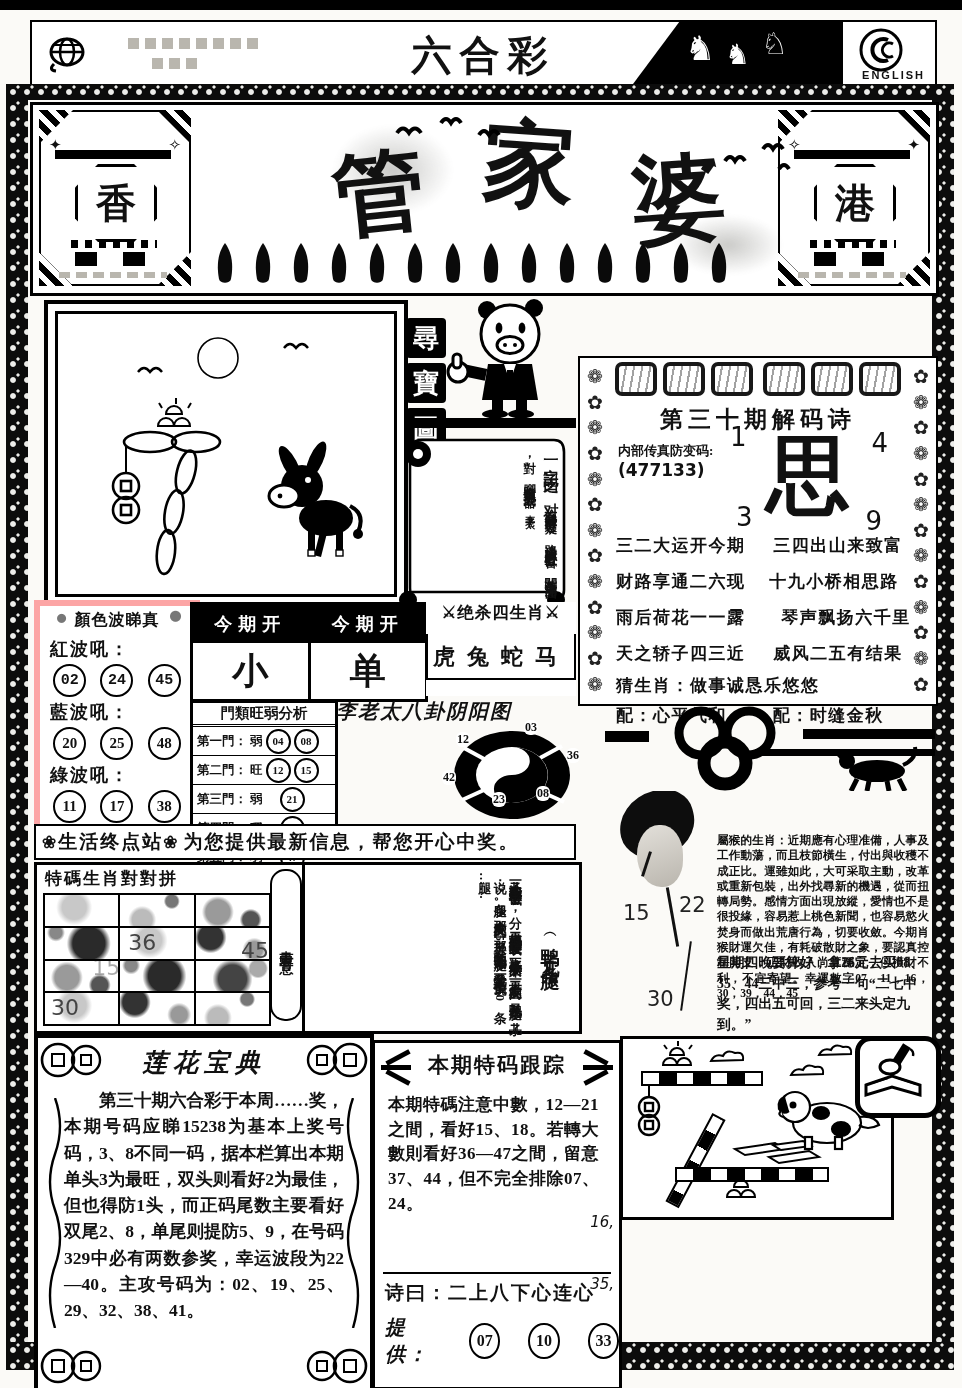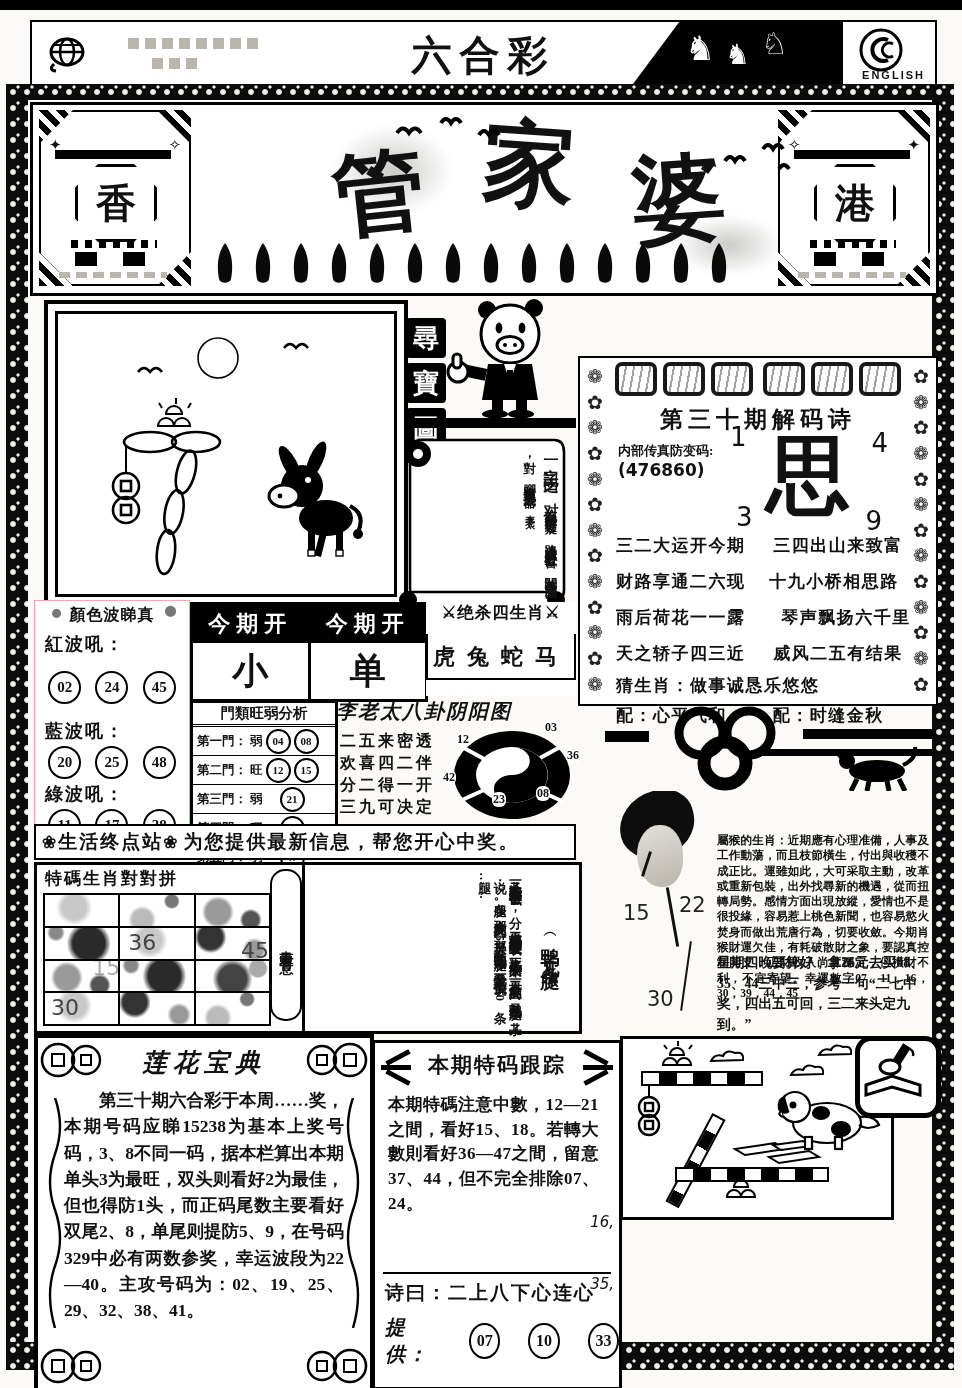--- a/index.html
+++ b/index.html
@@ -46,35 +46,35 @@
   #scrolltext .t{font-size:15px;letter-spacing:4px;margin-left:8px;}
   #scrolltext .sig{font-size:10px;margin-right:6px;}
   
   #decode{left:578px;top:356px;width:356px;height:346px;border:2px solid #000;background:#fff;}
   .flowercol{top:6px;bottom:6px;width:26px;color:#222;font-size:19px;line-height:1.35;text-align:center;overflow:hidden;}
   .blobchar{display:inline-block;width:34px;height:26px;border:4px solid #000;border-radius:7px;margin:0 3px;
     background:repeating-linear-gradient(100deg,transparent 0 6px,#999 6px 8px);opacity:.9;}
   #decode-title{top:46px;left:0;width:100%;text-align:center;font-size:23px;font-weight:bold;letter-spacing:5px;}
   .poemrow{font-size:17px;font-weight:bold;letter-spacing:1.5px;white-space:nowrap;}
   
-  #waves{left:34px;top:600px;width:154px;height:224px;border:1px solid #fca5a5;background:#fff;}
+  #waves{left:34px;top:600px;width:154px;height:224px;border:6px solid #fca5a5;background:#fff;}
   #waves h4{margin:4px 0 0 0;text-align:center;font-size:16px;letter-spacing:1px;
     background:radial-gradient(circle at 14% 40%,#777 4px,transparent 5px),radial-gradient(circle at 88% 30%,#777 5px,transparent 6px);}
   .wlabel{font-size:18px;font-weight:bold;letter-spacing:2px;margin-left:10px;}
   .circ{display:inline-flex;align-items:center;justify-content:center;border:2.5px solid #000;border-radius:50%;
     font-weight:bold;background:#fff;}
   .c30{width:29px;height:29px;font-size:15px;}
   .c20{width:21px;height:21px;font-size:11px;border-width:2px;}
   .c32{width:32px;height:32px;font-size:16px;}
   
   #open{left:190px;top:602px;width:232px;height:94px;border:3px solid #000;display:flex;background:#fff;}
   .opencol{flex:1;display:flex;flex-direction:column;}
   .opencol+.opencol{border-left:3px solid #000;}
   .openhead{height:38px;background:#000;color:#fff;display:flex;align-items:center;justify-content:center;
-    font-size:22px;font-weight:bold;letter-spacing:6px;}
+    font-size:18px;font-weight:bold;letter-spacing:6px;}
   .openval{flex:1;display:flex;align-items:center;justify-content:center;font-size:36px;font-weight:900;}
   
   #kill{left:426px;top:602px;width:150px;height:94px;background:#fff;}
   #kill .hd{font-size:16.5px;font-weight:bold;text-align:center;letter-spacing:1px;}
   #kill .vals{margin-top:10px;border:2px solid #000;border-top:none;padding:8px 2px 6px 2px;
     text-align:center;font-size:22px;font-weight:900;letter-spacing:12px;}
   
   #gates{left:190px;top:700px;width:142px;height:126px;border:3px solid #000;background:#fff;font-size:12.5px;}
   #gates .ti{text-align:center;font-weight:bold;font-size:14.5px;border-bottom:3px double #000;padding:1px 0;}
   .gaterow{display:flex;align-items:center;gap:3px;border-bottom:1px solid #000;padding:1.5px 2px 1.5px 4px;font-weight:bold;}
@@ -343,21 +343,21 @@
 
   <div class="abs" id="decode">
     <div class="abs flowercol" style="left:2px;">❁<br>✿<br>❁<br>✿<br>❁<br>✿<br>❁<br>✿<br>❁<br>✿<br>❁<br>✿<br>❁</div>
     <div class="abs flowercol" style="right:2px;">✿<br>❁<br>✿<br>❁<br>✿<br>❁<br>✿<br>❁<br>✿<br>❁<br>✿<br>❁<br>✿</div>
     <div class="abs" style="left:0;top:4px;width:100%;text-align:center;">
       <span class="blobchar"></span><span class="blobchar"></span><span class="blobchar"></span>
       <span class="blobchar"></span><span class="blobchar"></span><span class="blobchar"></span>
     </div>
     <div class="abs" id="decode-title">第三十期解码诗</div>
     <div class="abs" style="left:38px;top:84px;font-size:13px;font-weight:bold;">内部传真防变码:</div>
-    <div class="abs" style="left:38px;top:102px;font-size:17px;font-weight:bold;font-family:'DejaVu Sans',sans-serif;">(476860)</div>
+    <div class="abs" style="left:38px;top:102px;font-size:17px;font-weight:bold;font-family:'DejaVu Sans',sans-serif;">(477133)</div>
     <div class="abs" style="right:48px;top:66px;width:160px;height:104px;">
       <span class="abs" style="left:2px;top:-2px;font-size:26px;font-family:'DejaVu Sans',sans-serif;">1</span>
       <span class="abs" style="right:0;top:4px;font-size:26px;font-family:'DejaVu Sans',sans-serif;">4</span>
       <span class="abs" style="left:8px;bottom:-4px;font-size:26px;font-family:'DejaVu Sans',sans-serif;">3</span>
       <span class="abs" style="right:6px;bottom:-8px;font-size:26px;font-family:'DejaVu Sans',sans-serif;">9</span>
       <span class="abs" style="left:50%;top:50%;transform:translate(-50%,-50%);font-size:84px;font-weight:900;">思</span>
     </div>
     <div class="abs poemrow" style="left:36px;top:176px;">
       <span>三二大运开今期</span>
       <span style="margin-left:22px;">三四出山来致富</span>
@@ -378,21 +378,21 @@
     <div class="abs poemrow" style="left:36px;top:346px;">
       <span>配：心平气和</span>
       <span style="margin-left:40px;">配：时缝金秋</span>
     </div>
   </div>
 
   <div class="abs" id="waves">
     <h4>顏色波睇真</h4>
     <div style="margin-top:6px;">
       <div class="wlabel">紅波吼：</div>
-      <div style="display:flex;justify-content:space-around;margin:15px 6px;">
+      <div style="display:flex;justify-content:space-around;margin:3px 6px;font-family:Liberation Mono, monospace;">
         <span class="circ c30">02</span>
         <span class="circ c30">24</span>
         <span class="circ c30">45</span>
       </div>
       <div class="wlabel">藍波吼：</div>
       <div style="display:flex;justify-content:space-around;margin:3px 6px;">
         <span class="circ c30">20</span>
         <span class="circ c30">25</span>
         <span class="circ c30">48</span>
       </div>
@@ -451,42 +451,36 @@
     </div>
     <div class="gaterow" style="border-bottom:none;">
       <span>第五門：</span>
         <span>弱</span>
       <span class="circ c20" style="margin-left:14px;">47</span>
     </div>
   </div>
 
   <div class="abs" id="bagua">
     <div class="ti">李老太八卦阴阳图</div>
-    <div style="position:absolute;left:4px;top:32px;">
-      <div class="ln">二五来密透</div>
-      <div class="ln">欢喜四二伴</div>
-      <div class="ln">分二得一开</div>
-      <div class="ln">三九可决定</div>
-    </div>
     <div class="abs" style="left:108px;top:28px;width:132px;height:98px;">
       <svg width="132" height="98" viewBox="0 0 132 98">
         <ellipse cx="68" cy="49" rx="58" ry="44" fill="#000"></ellipse>
         <g stroke="#fff" stroke-width="4">
           <line x1="20" y1="22" x2="42" y2="34"></line>
             <line x1="96" y1="32" x2="118" y2="20"></line>
           <line x1="18" y1="74" x2="40" y2="64"></line>
             <line x1="98" y1="66" x2="120" y2="76"></line>
         </g>
         <ellipse cx="68" cy="49" rx="36" ry="28" fill="#fff"></ellipse>
         <path d="M68 21 a28 28 0 0 1 0 56 a14 14 0 0 1 0 -28 a14 14 0 0 0 0 -28 z" fill="#000" transform="scale(1.28,1) translate(-15,0)"></path>
         <circle cx="68" cy="35" r="4" fill="#fff"></circle>
           <circle cx="68" cy="63" r="4" fill="#000"></circle>
       </svg>
       <span class="bnum" style="left:12px;top:6px;">12</span>
-      <span class="bnum" style="left:100px;top:-6px;text-align:right;">03</span>
+      <span class="bnum" style="left:80px;top:-6px;text-align:right;">03</span>
       <span class="bnum" style="right:-4px;top:22px;">36</span>
       <span class="bnum" style="left:-2px;top:44px;">42</span>
       <span class="bnum" style="left:48px;top:66px;">23</span>
       <span class="bnum" style="left:92px;top:60px;">08</span>
     </div>
   </div>
 
   <div class="abs" id="lifeline">
     <span style="font-size:17px;">❀</span>
     <span>生活终点站</span>

